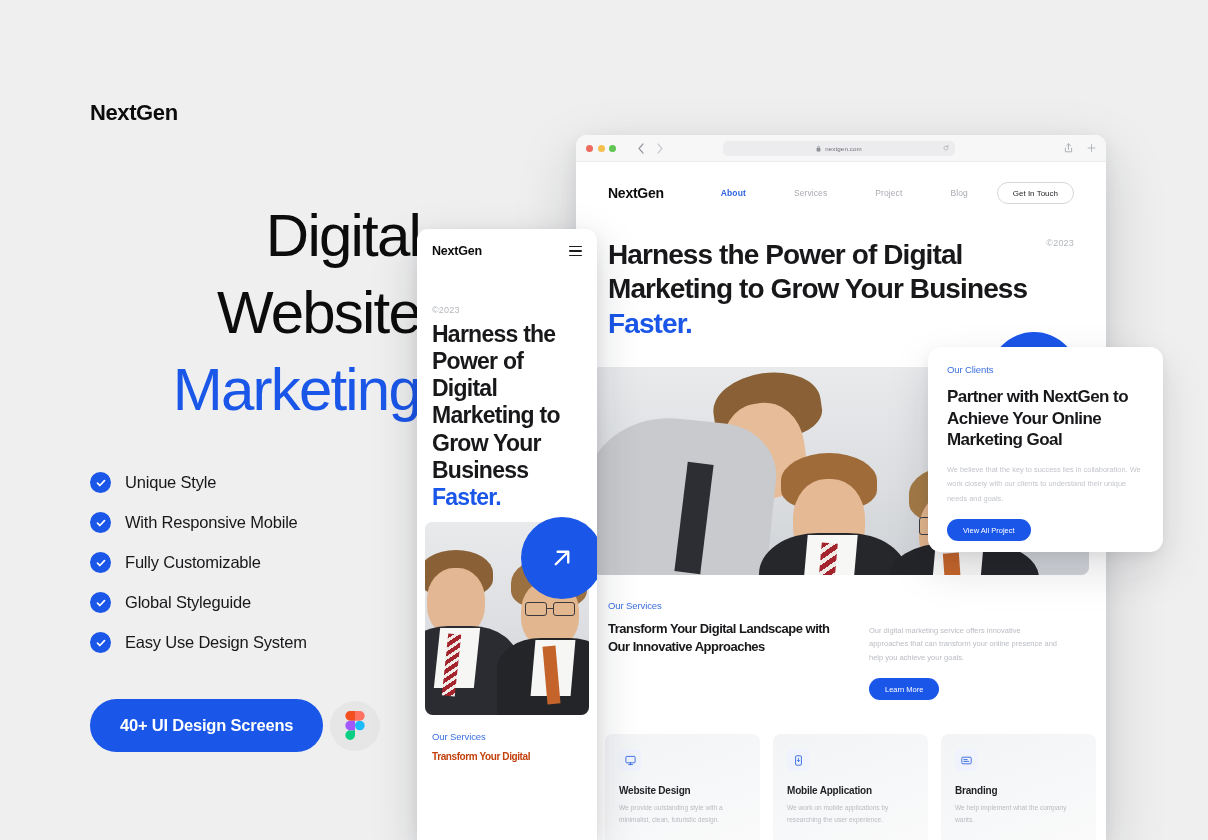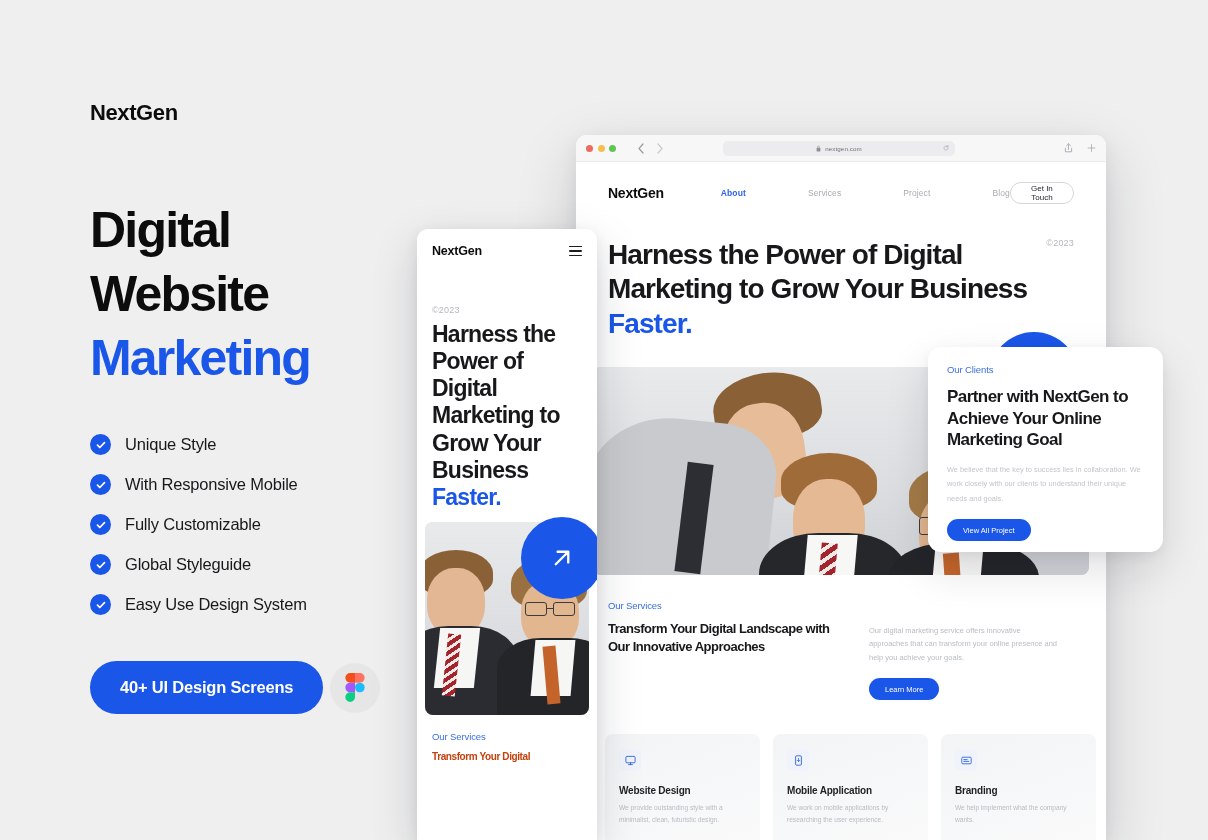--- a/index.html
+++ b/index.html
@@ -14,22 +14,22 @@
   
   .left-panel { position:absolute; left:90px; top:100px; width:330px; }
 
   .brand-logo {
     font-size:22px; font-weight:700; color:#0c0c0c;
     letter-spacing:-0.4px;
   }
 
   .headline { margin-top:72px; }
   .headline-line {
-    font-size:50px; font-weight:700; line-height:1.28;
-    letter-spacing:-1.8px; color:#0c0c0c; display:block;
+    font-size:60px; font-weight:400; line-height:1.28;
+    letter-spacing:-1.8px; color:#0c0c0c; display:block;text-align:right;
   }
   .headline-line.accent { color:#1a56e8; }
 
   .feature-list { margin-top:44px; }
   .feature-item {
     display:flex; align-items:center; gap:14px; margin-bottom:19px;
   }
   .check-badge {
     width:21px; height:21px; border-radius:50%;
     background:#1a56e8; flex:0 0 21px;
@@ -132,21 +132,21 @@
   .b-reload { position:absolute; right:6px; }
   .b-reload svg { width:6px; height:6px; display:block; }
   .b-chrome-right { display:flex; gap:14px; margin-left:auto; align-items:center; }
   .b-chrome-right svg { width:9px; height:10px; display:block; }
 
   .b-nav {
     height:62px; display:flex; align-items:center;
     padding:0 32px; gap:0;
   }
   .b-logo { font-size:14px; font-weight:700; color:#0c0c0c; letter-spacing:-0.25px; }
-  .b-links { display:flex; gap:62px; margin-left:57px; }
+  .b-links { display:flex; gap:48px; margin-left:57px; }
   .b-link { font-size:8.5px; color:#a8abb2; cursor:pointer; letter-spacing:.1px; }
   .b-link.active { color:#2f64e2; font-weight:600; }
   .b-getintouch {
     margin-left:auto; border:1px solid #d5d7db; background:transparent;
     border-radius:999px; height:22px; padding:0 15px;
     font-size:8px; color:#25262b; font-family:inherit; cursor:pointer;
     display:flex; align-items:center;
   }
 
   .b-hero { padding:14px 32px 0 32px; position:relative; }

